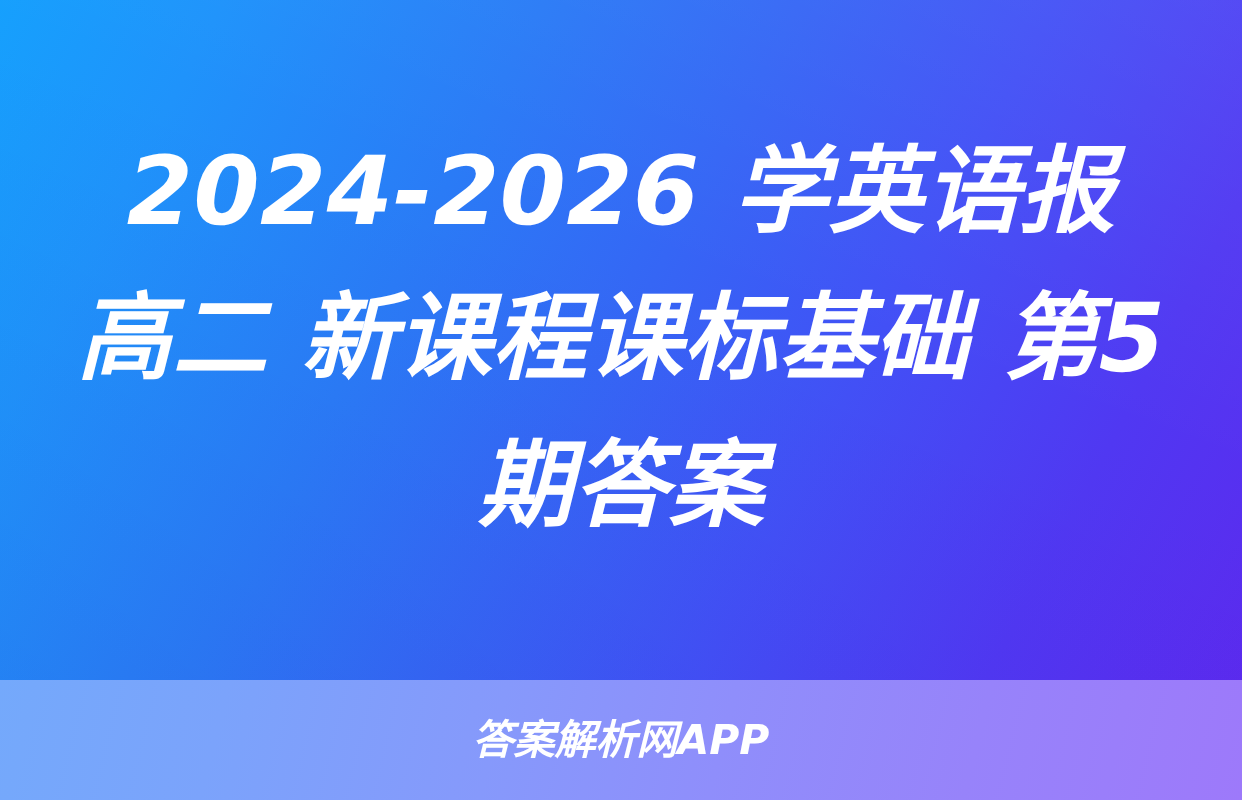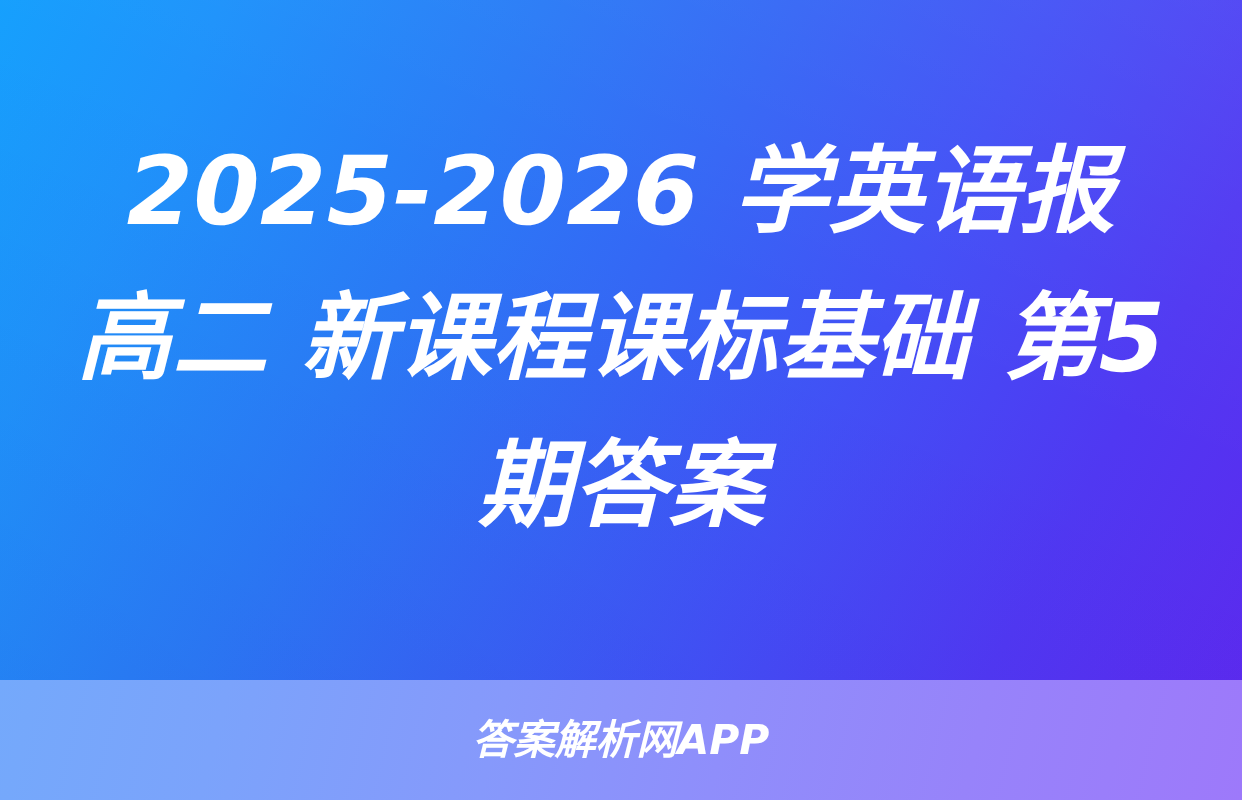--- a/index.html
+++ b/index.html
@@ -114,20 +114,20 @@
     letter-spacing: 0px;
     white-space: nowrap;
   }
 </style>
 </head>
 <body>
 
 <div id="card">
 
   <section id="hero">
-    <h1 id="headline">2025-2026 学英语报 高二 新课程课标基础 第5期答案</h1>
+    <h1 id="headline">2024-2026 学英语报 高二 新课程课标基础 第5期答案</h1>
   </section>
 
   <footer id="footer">
     <span id="footer-text">答案解析网APP</span>
   </footer>
 
 </div>
 
 </body></html>

